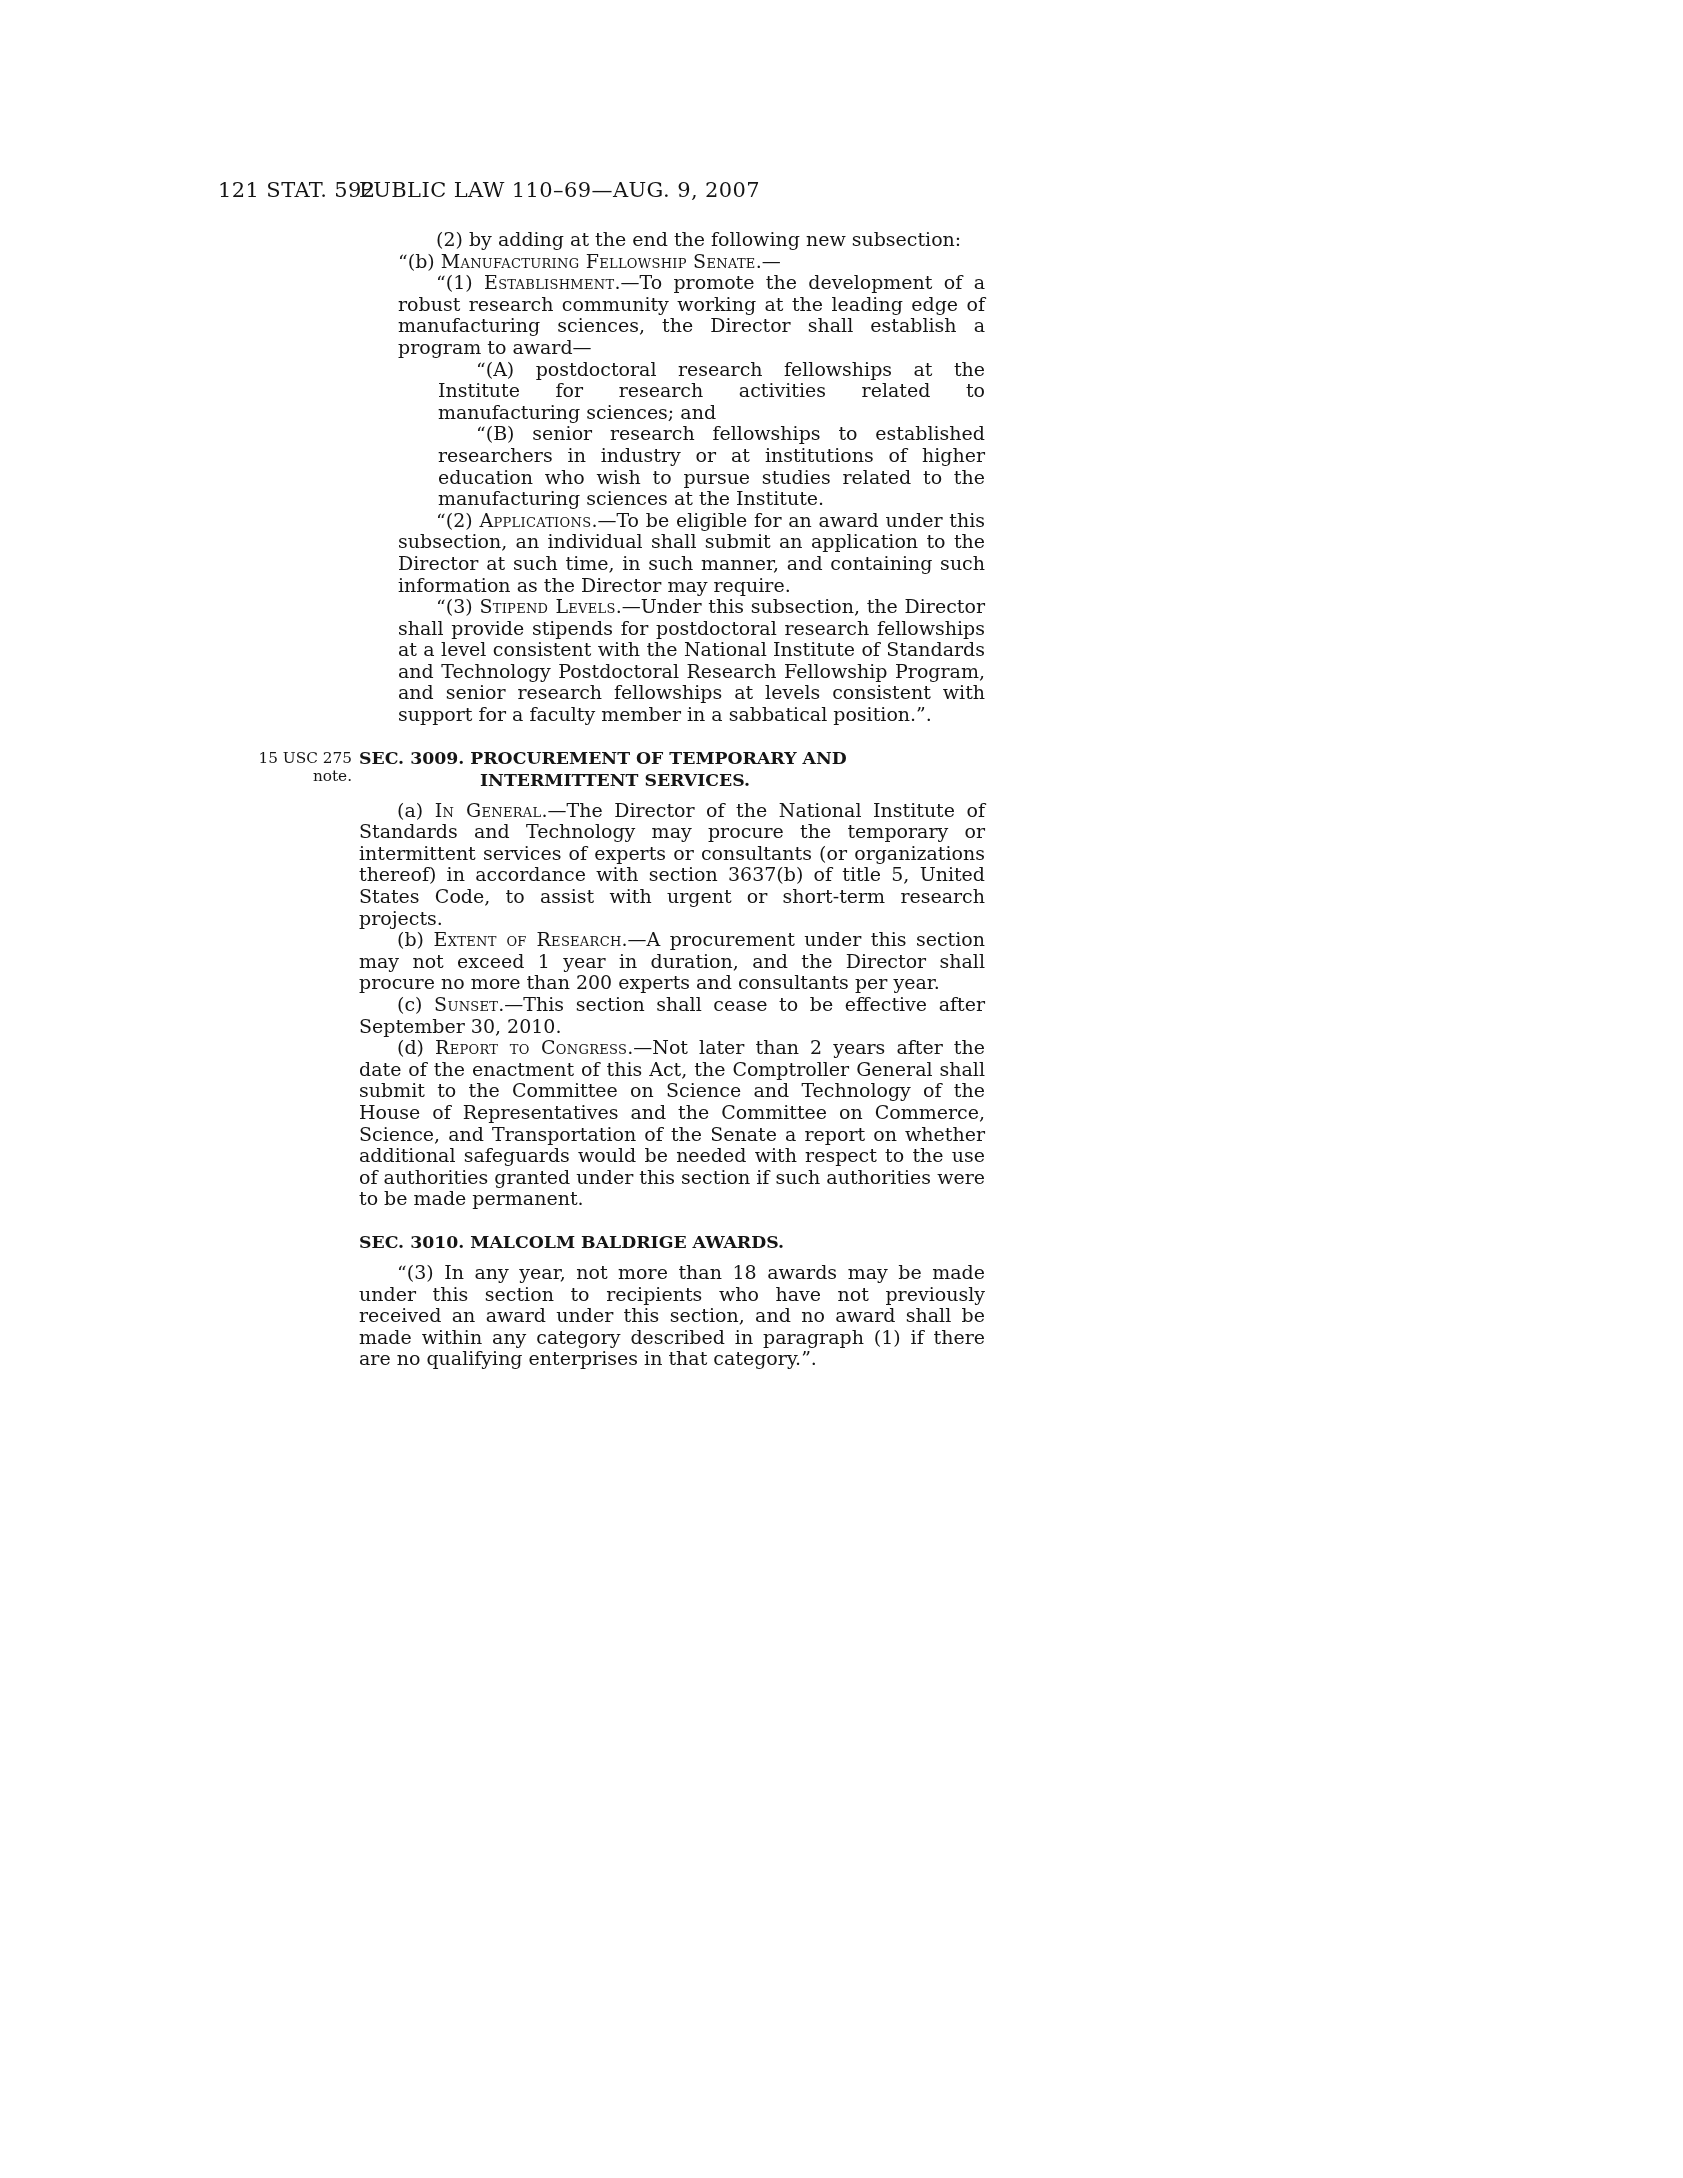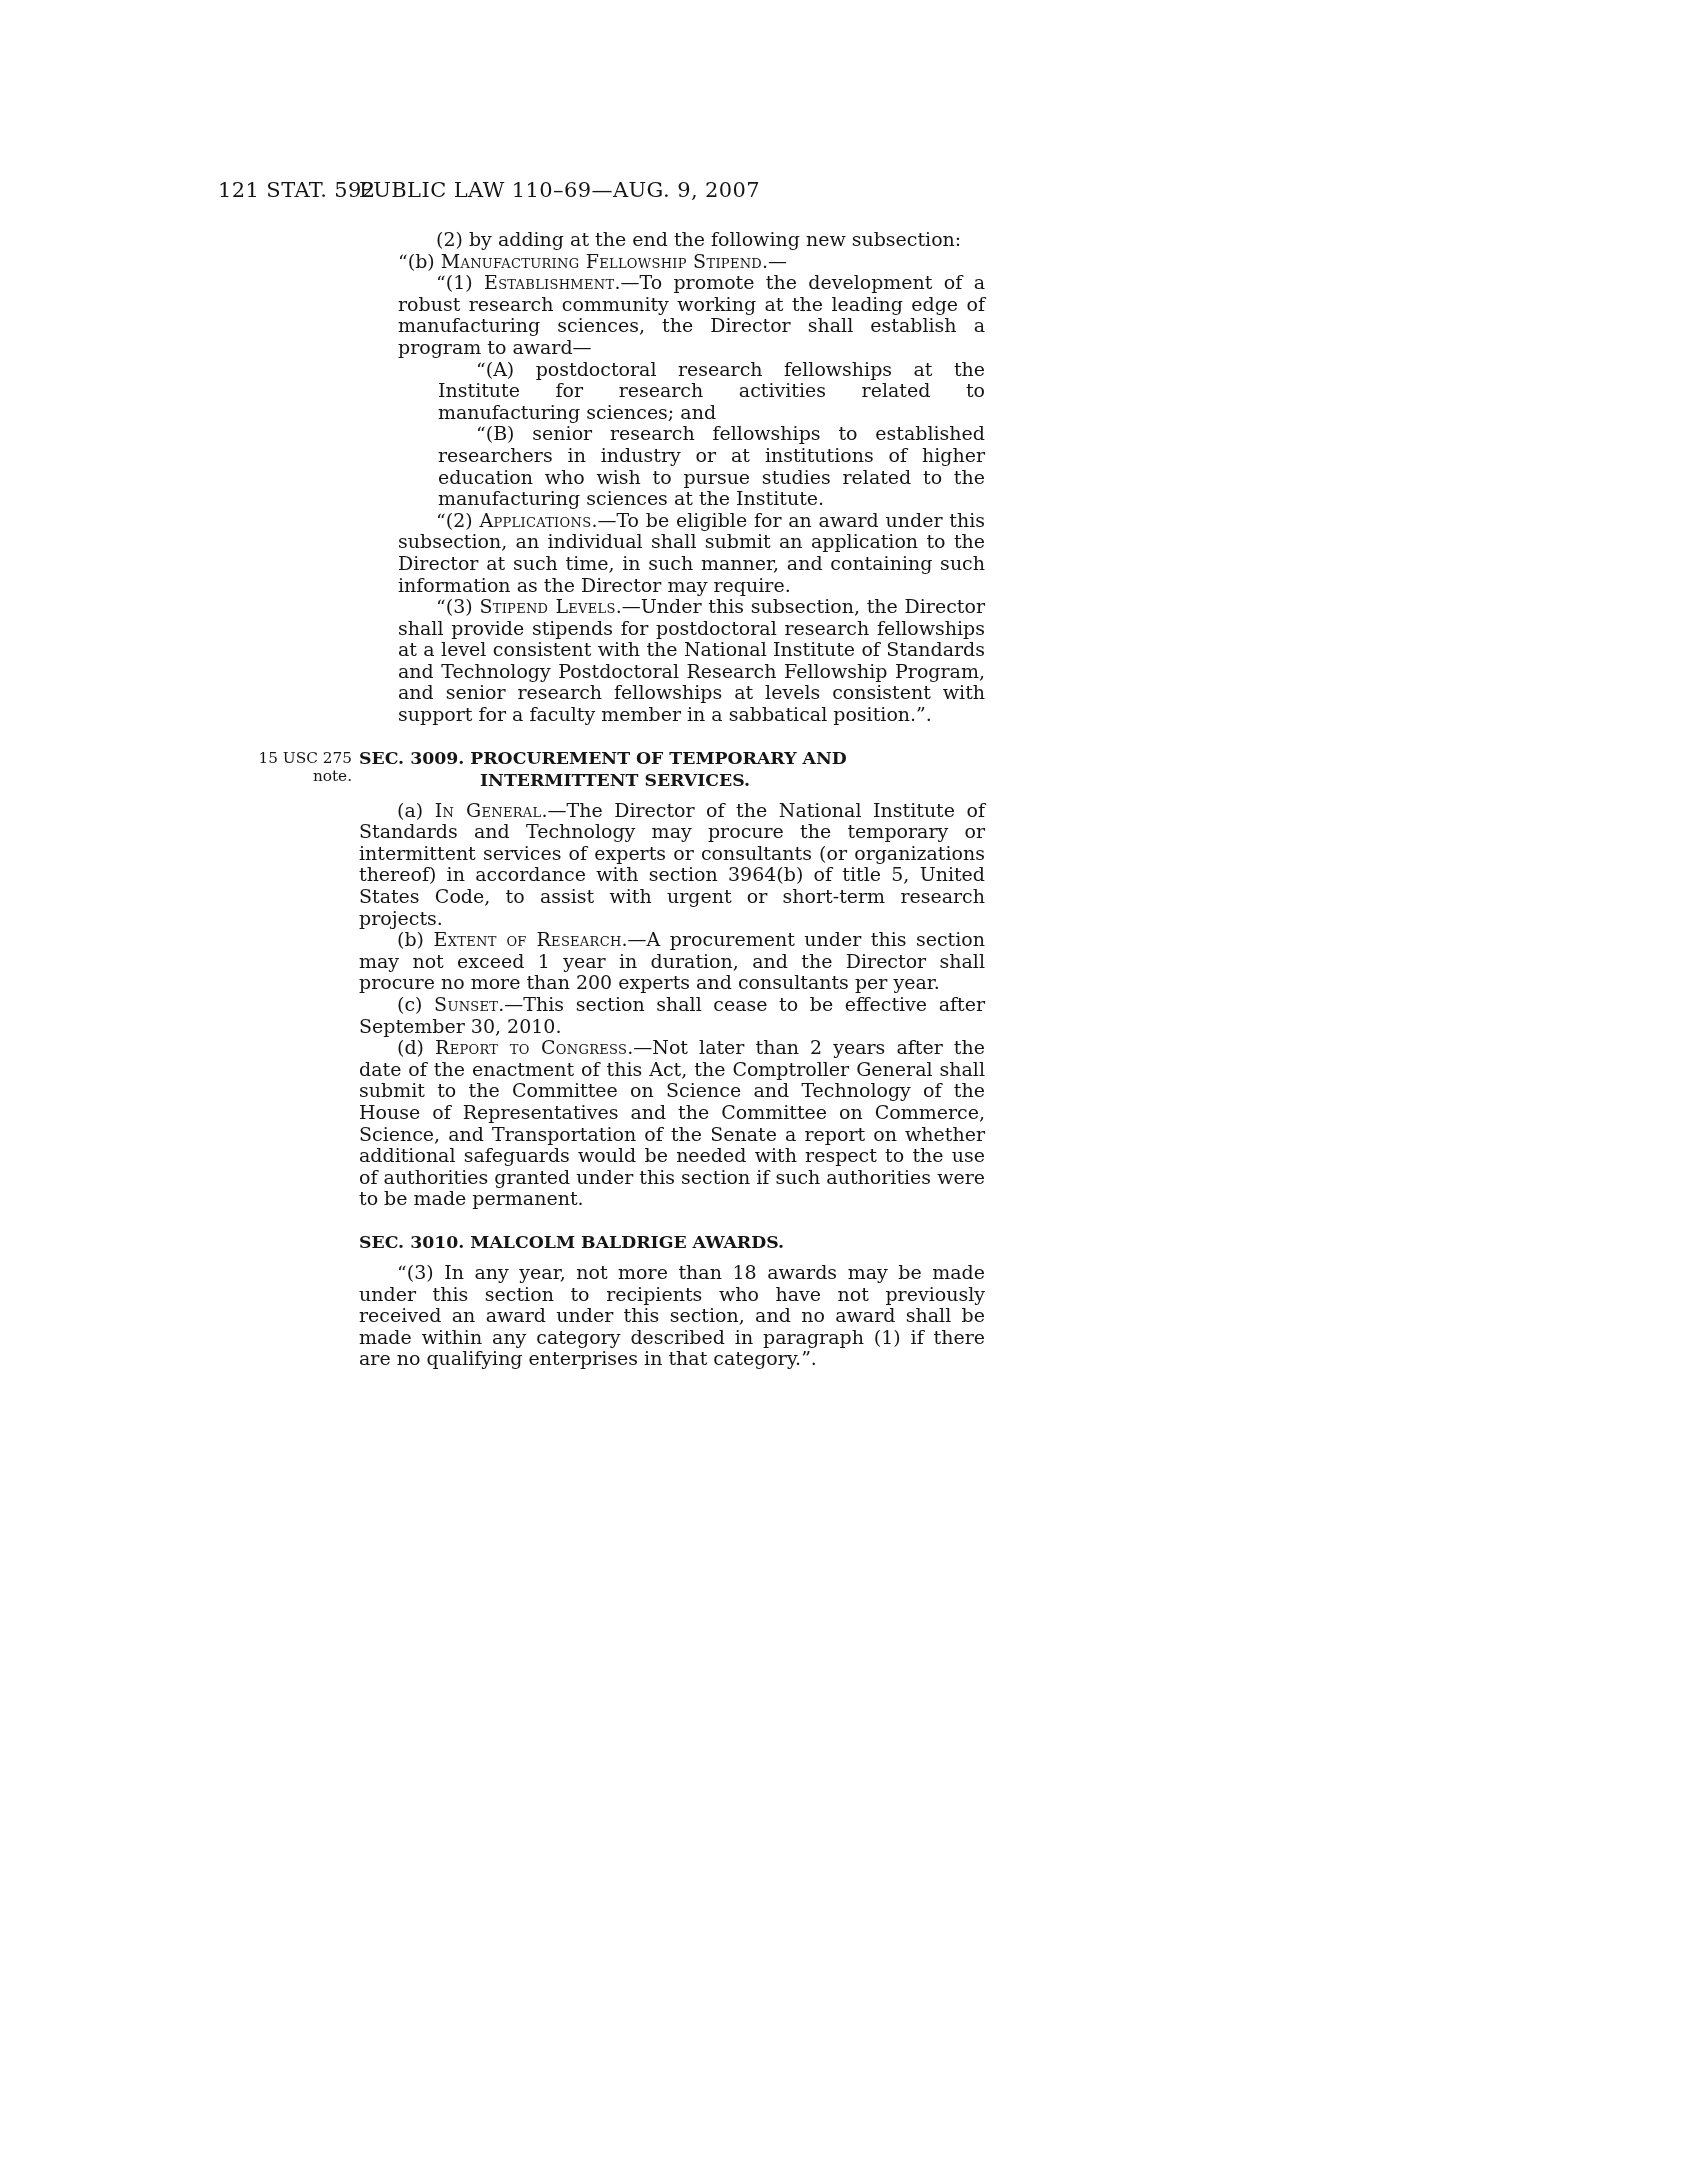--- a/index.html
+++ b/index.html
@@ -78,28 +78,28 @@
   }
 </style>
 </head>
 <body>
 
 <div class="page">
   <div class="stat-number">121 STAT. 592</div>
   <div class="law-title">PUBLIC LAW 110–69—AUG. 9, 2007</div>
   <div class="doc-body">
       <p class="para lvl1"><span>(2) by adding at the end the following new subsection:</span></p>
-      <p class="para lvl1 flush"><span>“(b) </span><span class="sc">Manufacturing Fellowship Stipend</span><span>.—</span></p>
+      <p class="para lvl1 flush"><span>“(b) </span><span class="sc">Manufacturing Fellowship Senate</span><span>.—</span></p>
       <p class="para lvl1"><span>“(1) </span><span class="sc">Establishment</span><span>.—To promote the development of a robust research community working at the leading edge of manufacturing sciences, the Director shall establish a program to award—</span></p>
       <p class="para lvl2"><span>“(A) postdoctoral research fellowships at the Institute for research activities related to manufacturing sciences; and</span></p>
       <p class="para lvl2"><span>“(B) senior research fellowships to established researchers in industry or at institutions of higher education who wish to pursue studies related to the manufacturing sciences at the Institute.</span></p>
       <p class="para lvl1"><span>“(2) </span><span class="sc">Applications</span><span>.—To be eligible for an award under this subsection, an individual shall submit an application to the Director at such time, in such manner, and containing such information as the Director may require.</span></p>
       <p class="para lvl1"><span>“(3) </span><span class="sc">Stipend Levels</span><span>.—Under this subsection, the Director shall provide stipends for postdoctoral research fellowships at a level consistent with the National Institute of Standards and Technology Postdoctoral Research Fellowship Program, and senior research fellowships at levels consistent with support for a faculty member in a sabbatical position.”.</span></p>
       <div class="sec-heading">SEC. 3009. PROCUREMENT OF TEMPORARY AND INTERMITTENT SERVICES.<span class="margin-note">15 USC 275 note.</span></div>
-      <p class="para lvl0"><span>(a) </span><span class="sc">In General</span><span>.—The Director of the National Institute of Standards and Technology may procure the temporary or intermittent services of experts or consultants (or organizations thereof) in accordance with section 3964(b) of title 5, United States Code, to assist with urgent or short-term research projects.</span></p>
+      <p class="para lvl0"><span>(a) </span><span class="sc">In General</span><span>.—The Director of the National Institute of Standards and Technology may procure the temporary or intermittent services of experts or consultants (or organizations thereof) in accordance with section 3637(b) of title 5, United States Code, to assist with urgent or short-term research projects.</span></p>
       <p class="para lvl0"><span>(b) </span><span class="sc">Extent of Research</span><span>.—A procurement under this section may not exceed 1 year in duration, and the Director shall procure no more than 200 experts and consultants per year.</span></p>
       <p class="para lvl0"><span>(c) </span><span class="sc">Sunset</span><span>.—This section shall cease to be effective after September 30, 2010.</span></p>
       <p class="para lvl0"><span>(d) </span><span class="sc">Report to Congress</span><span>.—Not later than 2 years after the date of the enactment of this Act, the Comptroller General shall submit to the Committee on Science and Technology of the House of Representatives and the Committee on Commerce, Science, and Transportation of the Senate a report on whether additional safeguards would be needed with respect to the use of authorities granted under this section if such authorities were to be made permanent.</span></p>
       <div class="sec-heading">SEC. 3010. MALCOLM BALDRIGE AWARDS.</div>
       <p class="para lvl0"><span>“(3) In any year, not more than 18 awards may be made under this section to recipients who have not previously received an award under this section, and no award shall be made within any category described in paragraph (1) if there are no qualifying enterprises in that category.”.</span></p>
     </div>
 </div>
 
 
 </body></html>

